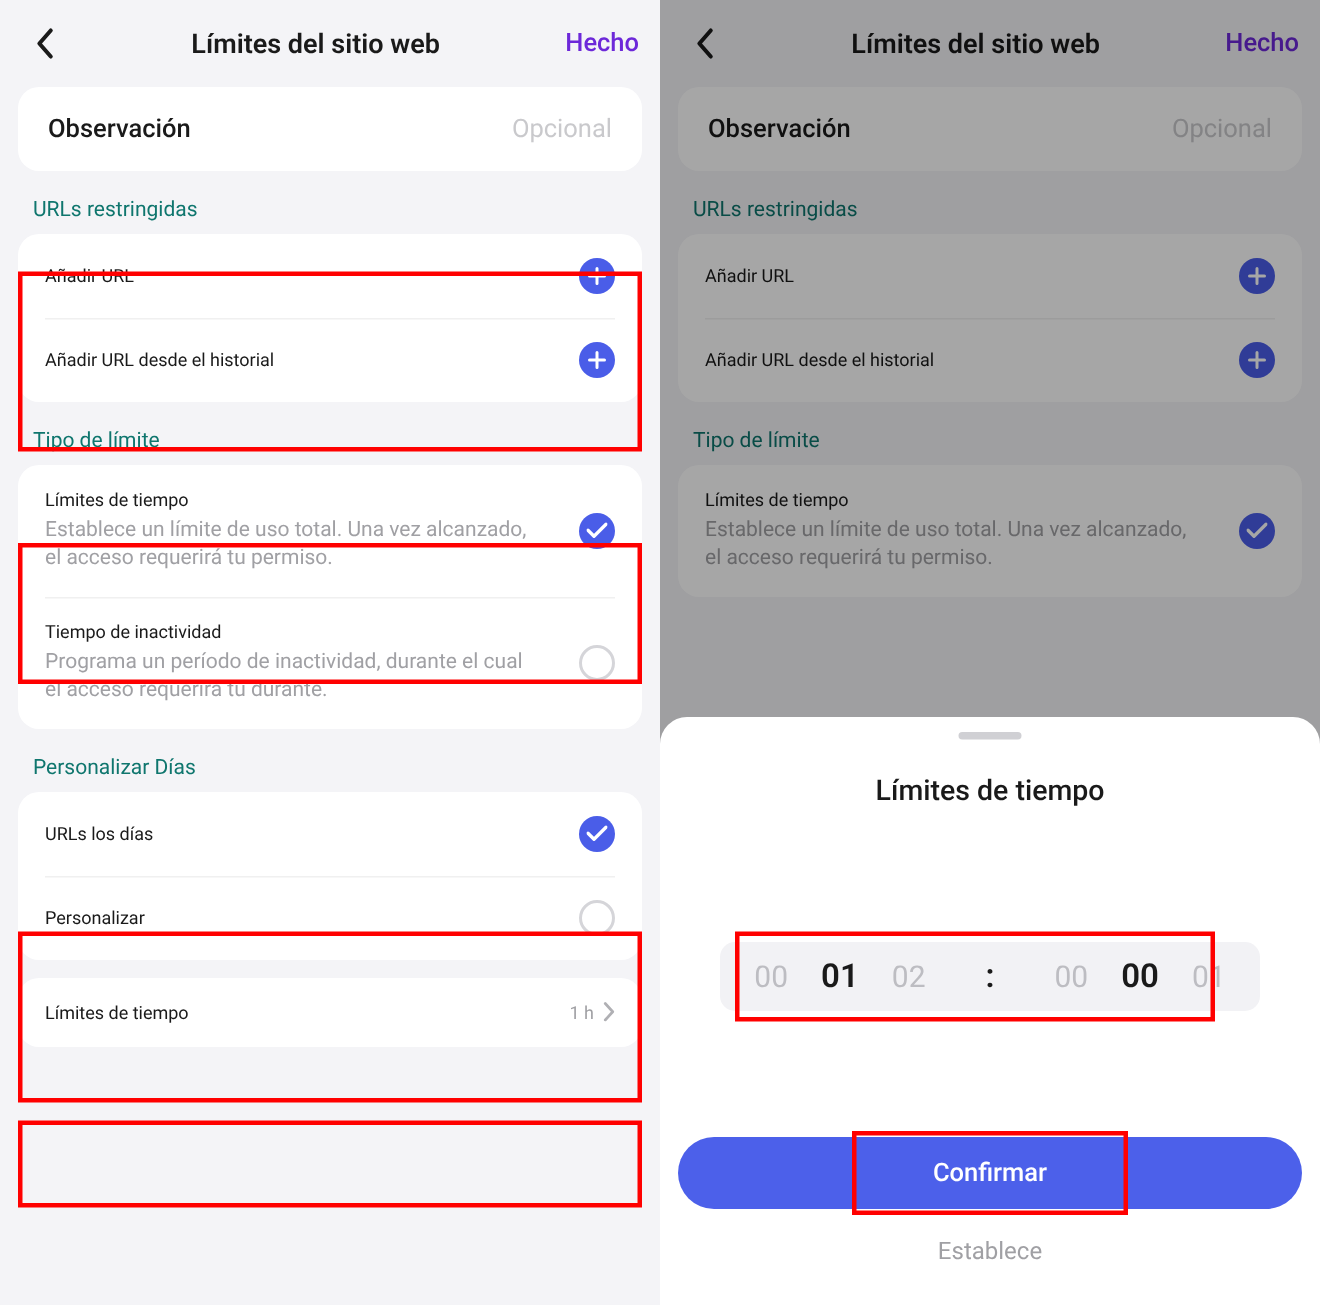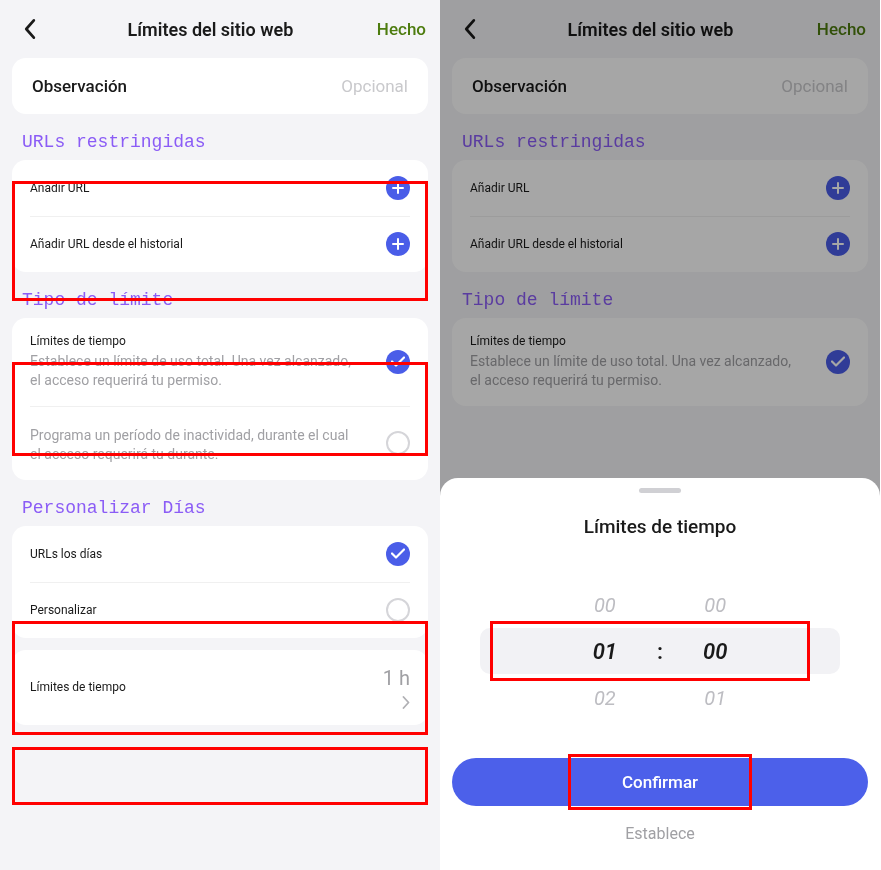--- a/index.html
+++ b/index.html
@@ -4,47 +4,47 @@
   <style>
     * { box-sizing: border-box; margin: 0; padding: 0; font-family: -apple-system, BlinkMacSystemFont, "Segoe UI", Roboto, Helvetica, Arial, sans-serif; }
     body { background: #fff; }
     .wrap { width: 881px; height: 870px; display: flex; position: relative; overflow: hidden; }
     .pane { width: 440px; height: 870px; background: #f4f4f7; position: relative; overflow: hidden; }
     .pane.right { background: #f4f4f7; }
     .header { display: flex; align-items: center; justify-content: space-between; height: 58px; padding: 0 14px; }
     .back-chevron { width: 30px; height: 30px; display: flex; align-items: center; justify-content: center; cursor: pointer; }
     .back-chevron svg { width: 13px; height: 22px; }
     .header-title { font-size: 18px; font-weight: 600; color: #1a1a1a; }
-    .header-done { font-size: 17px; font-weight: 500; color: #4d7c0f; cursor: pointer; }
-    .section-label { font-size: 18px; color: #8b5cf6; padding: 18px 22px 8px 22px; font-family: Liberation Mono, monospace; }
+    .header-done { font-size: 17px; font-weight: 500; color: #6d28d9; cursor: pointer; }
+    .section-label { font-size: 14px; color: #0f766e; padding: 18px 22px 8px 22px; }
     .card-group { margin: 0 12px; background: #fff; border-radius: 14px; overflow: hidden; }
     .obs-card { display: flex; align-items: center; justify-content: space-between; padding: 18px 20px; }
     .obs-label { font-size: 17px; font-weight: 500; color: #1a1a1a; }
     .obs-opt { font-size: 17px; color: #c9c9cc; }
     .row { display: flex; align-items: center; justify-content: space-between; padding: 16px 18px; position: relative; cursor: pointer; }
     .row + .row::before { content: ""; position: absolute; top: 0; left: 18px; right: 18px; height: 1px; background: #f0f0f0; }
     .row-text { font-size: 12px; color: #1a1a1a; }
     .row-sub { font-size: 14px; color: #a0a0a4; line-height: 1.35; margin-top: 4px; max-width: 330px; }
     .row-col { display: flex; flex-direction: column; }
     .icon-plus { width: 24px; height: 24px; border-radius: 50%; background: #4a5de8; display: flex; align-items: center; justify-content: center; flex-shrink: 0; }
     .icon-plus svg { width: 12px; height: 12px; }
     .icon-check { width: 24px; height: 24px; border-radius: 50%; background: #4a5de8; display: flex; align-items: center; justify-content: center; flex-shrink: 0; }
     .icon-check svg { width: 14px; height: 11px; }
     .radio-empty { width: 24px; height: 24px; border-radius: 50%; border: 2px solid #d5d5d9; flex-shrink: 0; }
-    .row-value { font-size: 20px; color: #a0a0a4; display: flex; align-items: flex-end; gap: 6px; flex-direction: column; }
+    .row-value { font-size: 12px; color: #a0a0a4; display: flex; align-items: center; gap: 6px; }
     .chev-right { width: 8px; height: 13px; }
     .hl { position: absolute; border: 3px solid #ff0000; pointer-events: none; z-index: 5; }
     .dim { position: absolute; inset: 0; background: rgba(0,0,0,0.35); z-index: 2; }
     .sheet { position: absolute; left: 0; right: 0; bottom: 0; background: #fff; border-radius: 18px 18px 0 0; z-index: 3; padding: 10px 0 16px 0; }
     .sheet-handle { width: 42px; height: 5px; background: #d0d0d4; border-radius: 3px; margin: 0 auto 22px auto; }
     .sheet-title { font-size: 19px; font-weight: 500; color: #1a1a1a; text-align: center; margin-bottom: 28px; }
     .picker { height: 170px; position: relative; }
     .picker-sel { position: absolute; left: 40px; right: 40px; top: 62px; height: 46px; background: #f2f2f5; border-radius: 10px; }
     .picker-cols { position: relative; display: flex; height: 100%; align-items: center; justify-content: center; gap: 40px; }
-    .picker-col { display: flex; flex-direction: column; align-items: center; gap: 22px; font-style: italic; }
+    .picker-col { display: flex; flex-direction: row; gap: 22px; }
     .pv { font-size: 20px; color: #bdbdc2; }
     .pv.sel { font-size: 22px; font-weight: 600; color: #1a1a1a; }
     .colon { font-size: 22px; font-weight: 600; color: #1a1a1a; }
     .sheet-actions { padding: 22px 12px 0 12px; }
     .btn-confirm { width: 100%; height: 48px; background: #4c60ea; color: #fff; font-size: 17px; font-weight: 500; border: none; border-radius: 24px; cursor: pointer; }
     .btn-cancel { width: 100%; height: 42px; background: transparent; color: #a0a0a4; font-size: 16px; border: none; margin-top: 6px; cursor: pointer; }
     .sheet .hl-c { position: absolute; border: 3px solid #ff0000; pointer-events: none; }
   </style>
 </head>
 <body>
@@ -95,20 +95,21 @@
           <span class="row-sub">Establece un límite de uso total. Una vez alcanzado, el acceso requerirá tu permiso.</span>
         </div>
         <span class="icon-check">
             <svg viewBox="0 0 14 11">
               <path d="M1 5.5L5 9.5L13 1.5" stroke="#fff" stroke-width="2.2" fill="none" stroke-linecap="round" stroke-linejoin="round"></path>
             </svg>
           </span>
       </div>
       <div class="row">
         <div class="row-col">
+          <span class="row-text">Tiempo de inactividad</span>
           <span class="row-sub">Programa un período de inactividad, durante el cual el acceso requerirá tu durante.</span>
         </div>
         <span class="radio-empty"></span>
       </div>
     </div>
 
     <div class="section-label">Personalizar Días</div>
     <div class="card-group">
       <div class="row">
         <span class="row-text">URLs los días</span>

